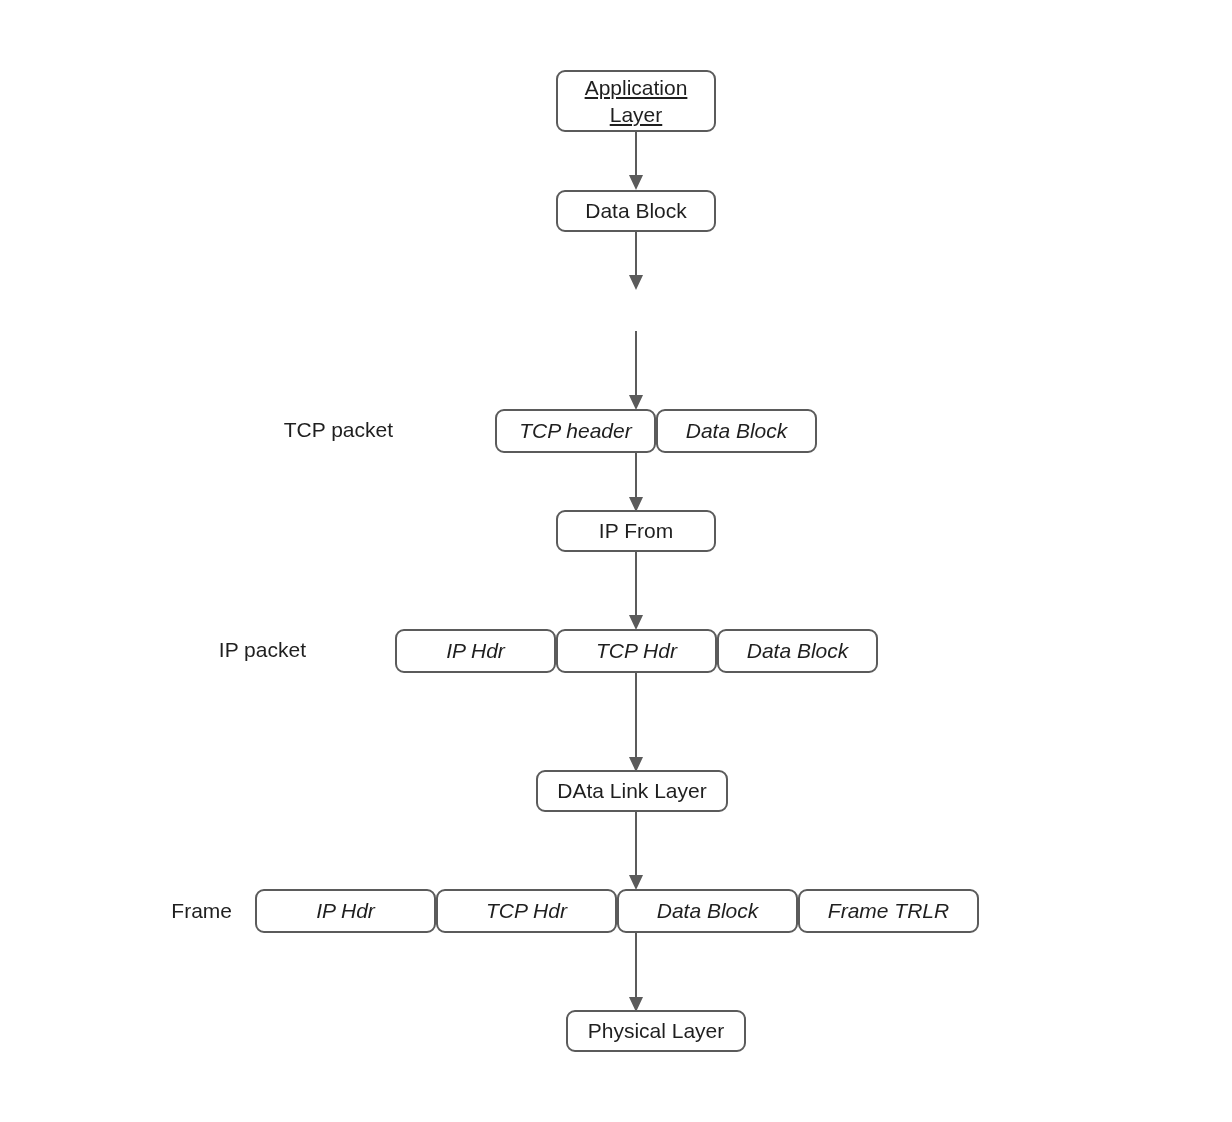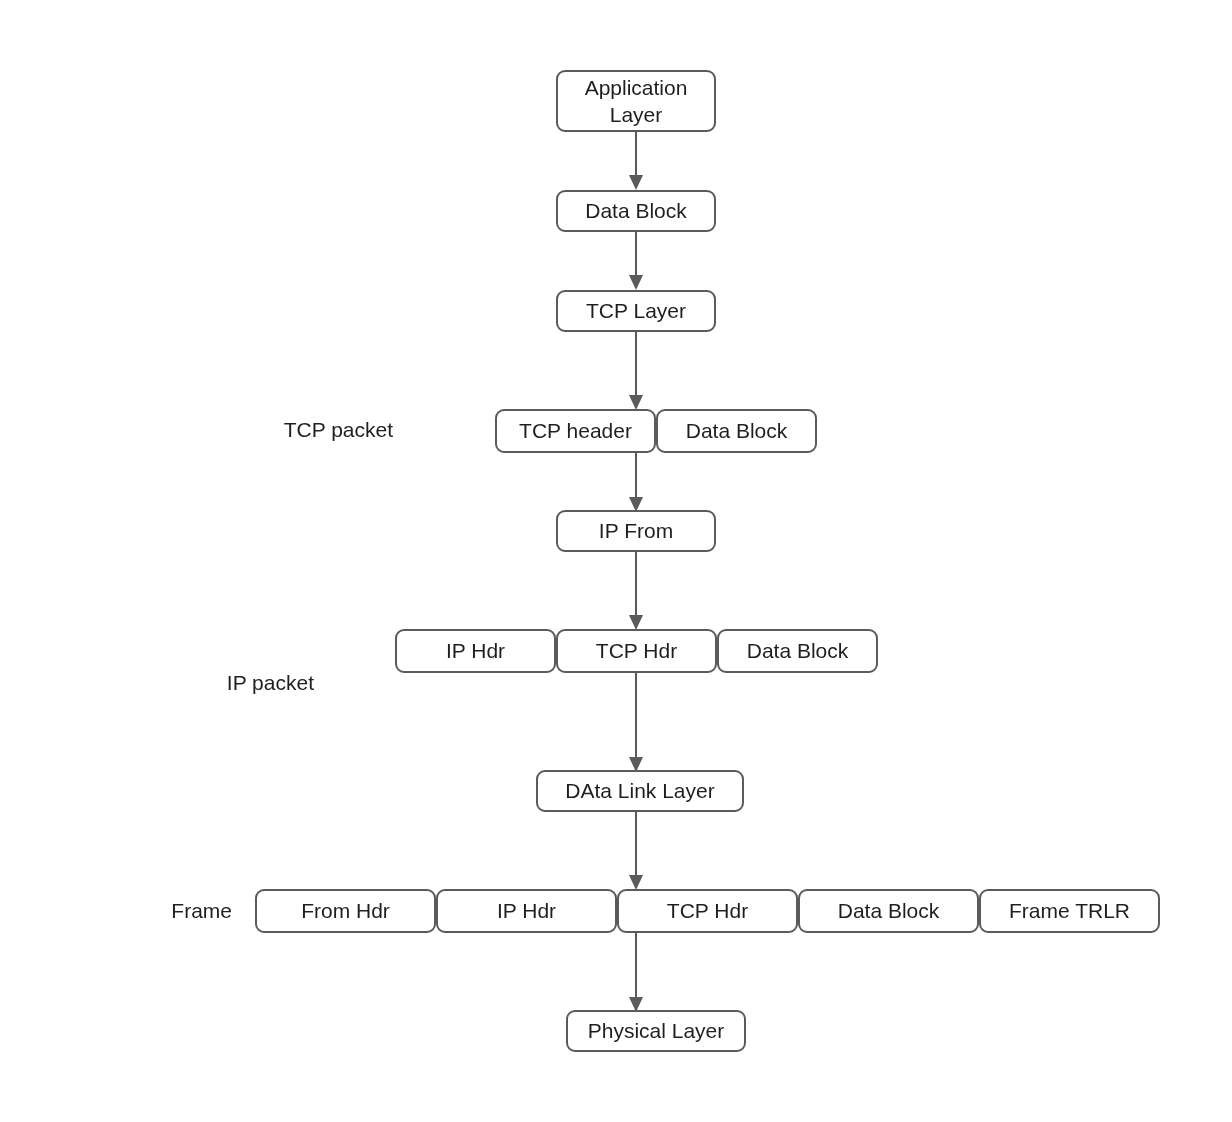--- a/index.html
+++ b/index.html
@@ -36,27 +36,29 @@
     text-align: center;
     font-size: 21px;
     line-height: 1.25;
     color: #1f1f1f;
     z-index: 3;
     white-space: pre-line;
   }
 
   .node.tall {
     line-height: 1.3;
+    text-decoration: underline;
   }
 
   
   .packet-row {
     position: absolute;
     display: flex;
     z-index: 3;
+    font-style: italic;
   }
   .packet-row .seg {
     box-sizing: border-box;
     background: #ffffff;
     border: 2px solid #5b5b5b;
     border-radius: 9px;
     display: flex;
     align-items: center;
     justify-content: center;
     font-size: 21px;
@@ -139,46 +141,44 @@
   <div class="connector" style="left:635px; top:933px; height:79px;">
     <div class="shaft" style="height:66px;"></div>
     <div class="head" style="top:64px;"></div>
   </div>
 
   <div class="node tall" style="left:556px; top:70px; width:160px; height:62px;">Application
 Layer</div>
 
   <div class="node" style="left:556px; top:190px; width:160px; height:42px;">Data Block</div>
 
-  <div class="node" style="left:556px; top:290px; width:160px; height:42px;">TCP Layer</div>
 
   <div class="node" style="left:556px; top:510px; width:160px; height:42px;">IP From</div>
 
-  <div class="node" style="left:536px; top:770px; width:208px; height:42px;">DAta Link Layer</div>
+  <div class="node" style="left:536px; top:770px; width:192px; height:42px;">DAta Link Layer</div>
 
   <div class="node" style="left:566px; top:1010px; width:180px; height:42px;">Physical Layer</div>
 
   <div class="side-label" style="left:193px; top:418px; width:200px;">TCP packet</div>
 
   <div class="packet-row" style="left:495px; top:409px;">
     <div class="seg" style="width:161px;">TCP header</div>
     <div class="seg" style="width:161px;">Data Block</div>
   </div>
 
-  <div class="side-label" style="left:124px; top:638px; width:190px;margin-top:33px;">IP packet</div>
+  <div class="side-label" style="left:116px; top:638px; width:190px;">IP packet</div>
 
   <div class="packet-row" style="left:395px; top:629px;">
     <div class="seg" style="width:161px;">IP Hdr</div>
     <div class="seg" style="width:161px;">TCP Hdr</div>
     <div class="seg" style="width:161px;">Data Block</div>
   </div>
 
   <div class="side-label" style="left:102px; top:899px; width:130px;">Frame</div>
 
   <div class="packet-row" style="left:255px; top:889px;">
-    <div class="seg" style="width:181px;">From Hdr</div>
     <div class="seg" style="width:181px;">IP Hdr</div>
     <div class="seg" style="width:181px;">TCP Hdr</div>
     <div class="seg" style="width:181px;">Data Block</div>
     <div class="seg" style="width:181px;">Frame TRLR</div>
   </div>
 
 </div>
 
 </body></html>

